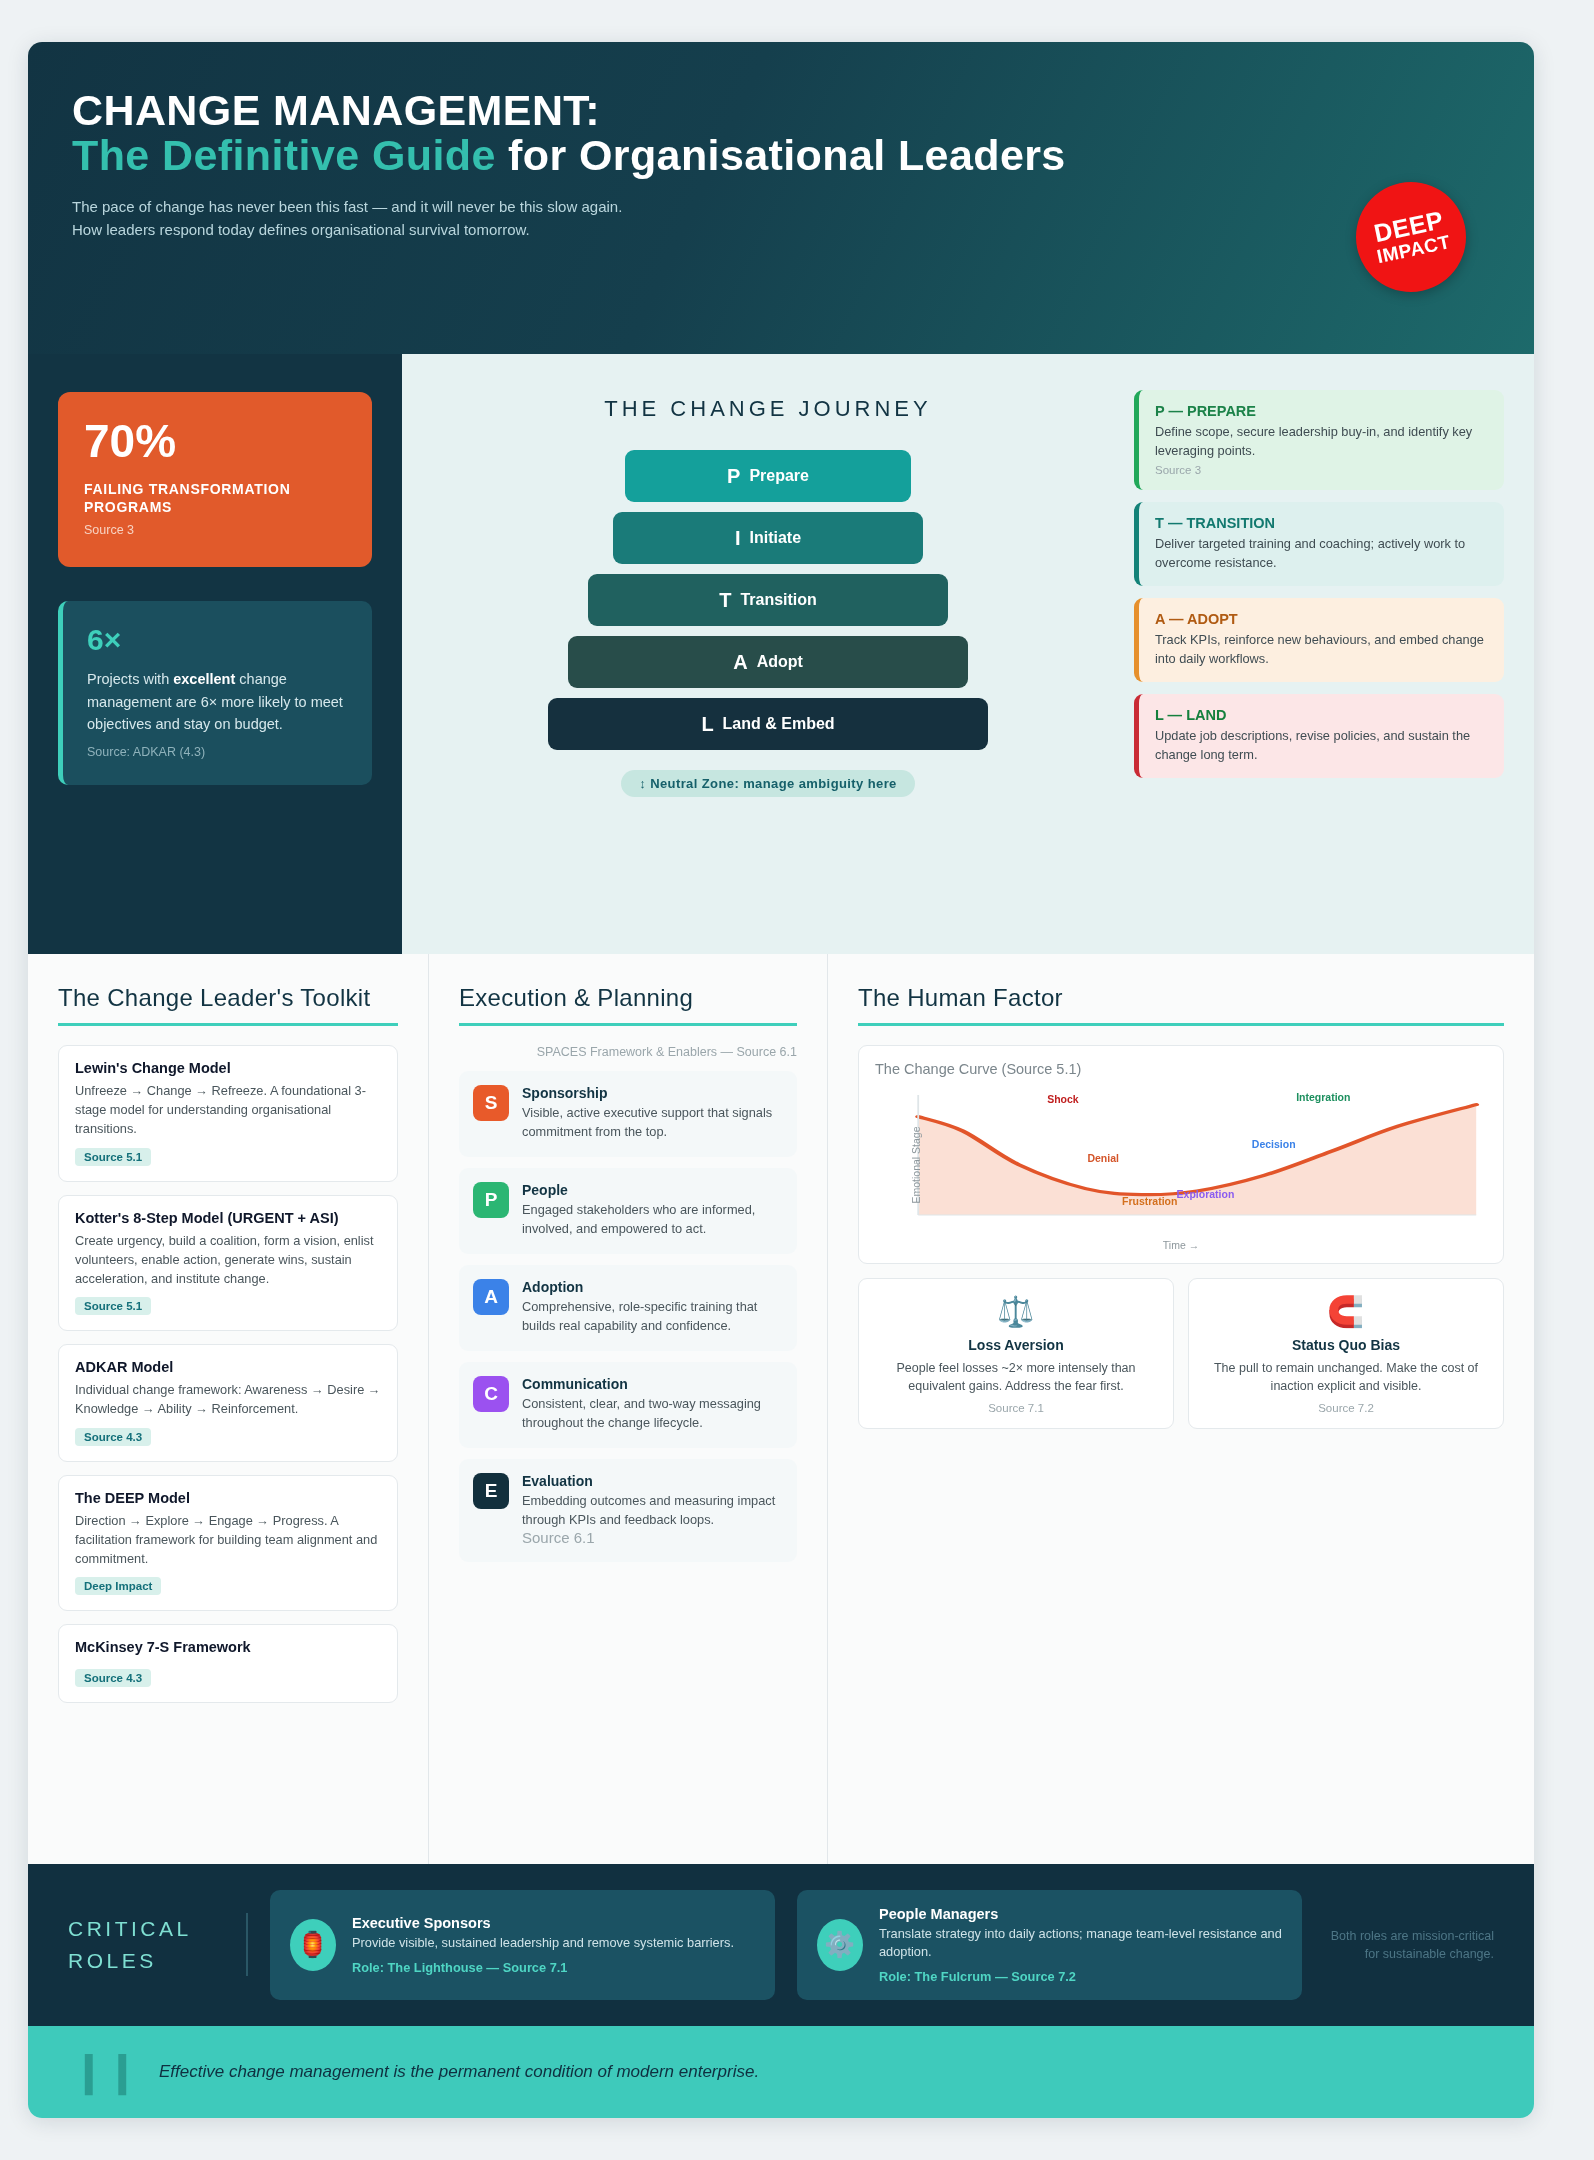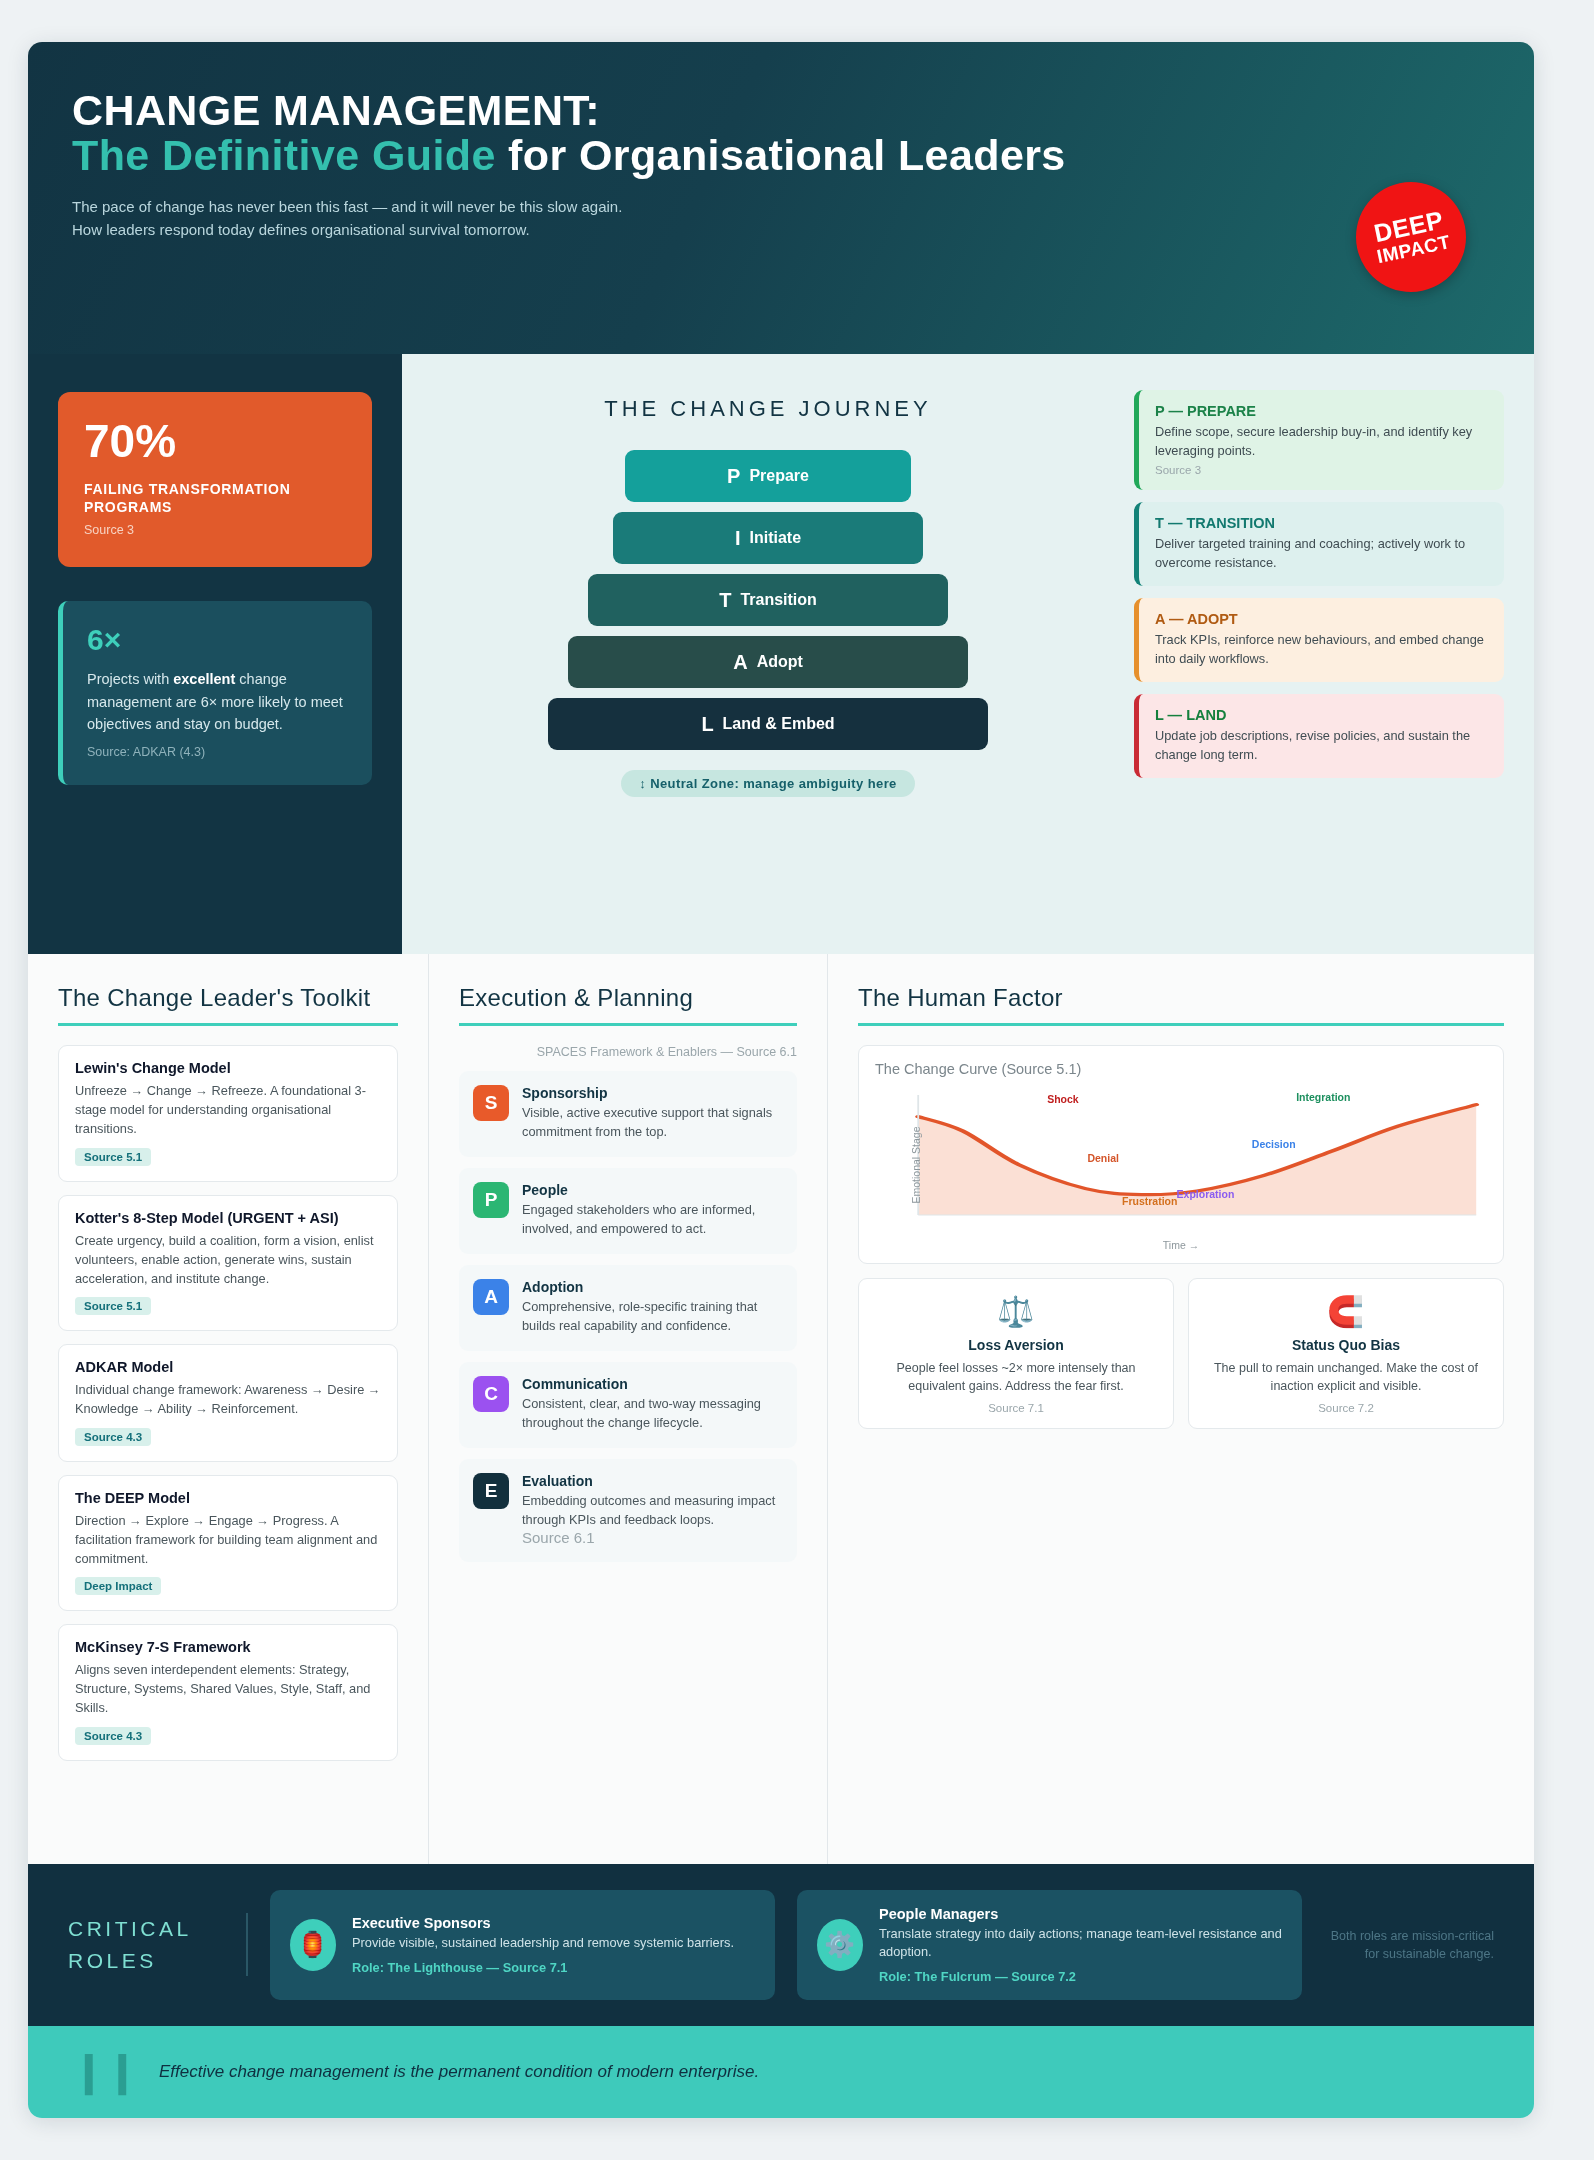--- a/index.html
+++ b/index.html
@@ -268,21 +268,21 @@
   <div class="band3">
 
     <div class="col c1">
       <div class="col-title">The Change Leader's Toolkit</div>
       <div class="col-rule"></div>
       <div id="toolkit">
           <div class="tk-card"><h5>Lewin's Change Model</h5><p>Unfreeze → Change → Refreeze. A foundational 3-stage model for understanding organisational transitions.</p><span class="chip">Source 5.1</span></div>
           <div class="tk-card"><h5>Kotter's 8-Step Model (URGENT + ASI)</h5><p>Create urgency, build a coalition, form a vision, enlist volunteers, enable action, generate wins, sustain acceleration, and institute change.</p><span class="chip">Source 5.1</span></div>
           <div class="tk-card"><h5>ADKAR Model</h5><p>Individual change framework: Awareness → Desire → Knowledge → Ability → Reinforcement.</p><span class="chip">Source 4.3</span></div>
           <div class="tk-card"><h5>The DEEP Model</h5><p>Direction → Explore → Engage → Progress. A facilitation framework for building team alignment and commitment.</p><span class="chip">Deep Impact</span></div>
-          <div class="tk-card"><h5>McKinsey 7-S Framework</h5><p>Aligns seven interdependent elements: Strategy, Structure, Systems, Shared Values, Style, Staff, and Skills.</p><span class="chip">Source 4.3</span></div>
+          <div class="tk-card"><h5>McKinsey 7-S Framework</h5><span class="chip">Source 4.3</span></div>
         </div>
     </div>
 
     <div class="col c2">
       <div class="col-title">Execution &amp; Planning</div>
       <div class="col-rule"></div>
       <div class="spaces-src">SPACES Framework &amp; Enablers — Source 6.1</div>
       <div id="spaces">
           <div class="sp-card">
             <div class="sp-badge" style="background:#e85a2a">S</div>

